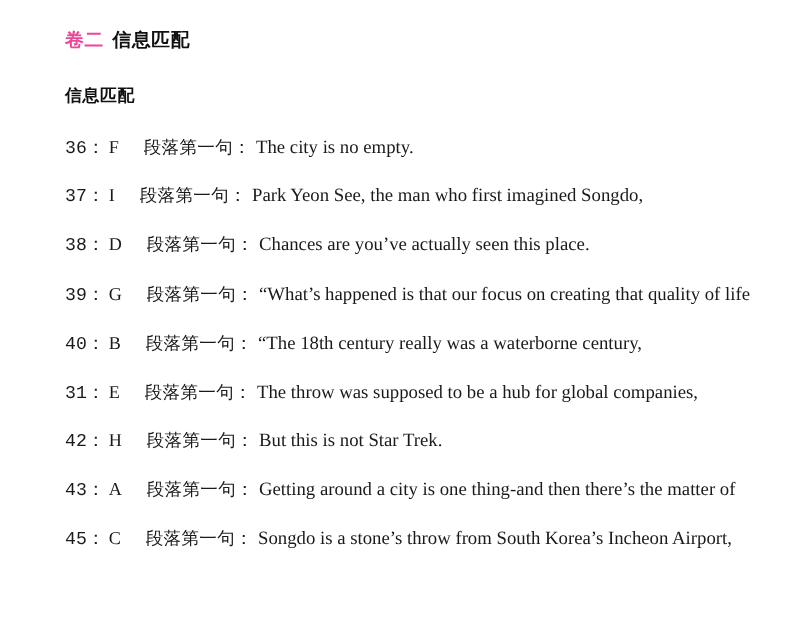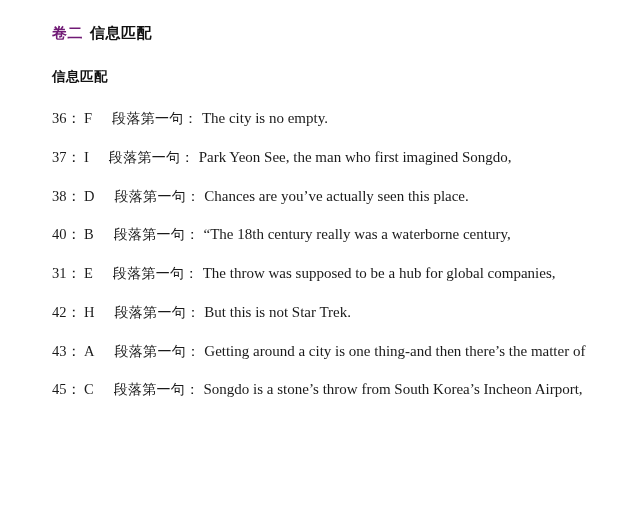--- a/index.html
+++ b/index.html
@@ -23,21 +23,21 @@
   }
   .section-heading {
     font-family: "Liberation Sans", sans-serif;
     font-weight: bold;
     font-size: 15px;
     line-height: 1.2;
     margin: 0 0 26px 0;
     letter-spacing: 0.5px;
   }
   .section-heading .vol {
-    color: #701a75;
+    color: #ec4899;
   }
   .section-heading .vol-title {
     color: #111111;
     margin-left: 7px;
   }
   .sub-heading {
     font-family: "Liberation Sans", sans-serif;
     font-weight: bold;
     font-size: 13.5px;
     color: #111111;
@@ -50,21 +50,21 @@
     list-style: none;
   }
   .item {
     display: block;
     white-space: nowrap;
     margin-bottom: 21.5px;
     font-size: 15px;
     line-height: 1.15;
   }
   .item .num {
-    font-family: Liberation Serif, serif;
+    font-family: Liberation Mono, monospace;
     font-size: 14.5px;
   }
   .item .ans {
     font-family: "Liberation Serif", serif;
     font-size: 14.5px;
     margin-left: 3px;
   }
   .item .cn {
     font-family: Liberation Serif, serif;
     font-size: 14px;
@@ -92,20 +92,23 @@
     <li class="item">
       <span class="num">36：</span><span class="ans">F</span><span class="cn">段落第一句：</span><span class="sent">The city is no empty.</span>
     </li>
     <li class="item">
       <span class="num">37：</span><span class="ans">I</span><span class="cn">段落第一句：</span><span class="sent">Park Yeon See, the man who first imagined Songdo,</span>
     </li>
     <li class="item">
       <span class="num">38：</span><span class="ans">D</span><span class="cn">段落第一句：</span><span class="sent">Chances are you’ve actually seen this place.</span>
     </li>
     <li class="item">
+      <span class="num">39：</span><span class="ans">G</span><span class="cn">段落第一句：</span><span class="sent">“What’s happened is that our focus on creating that quality of  life</span>
+    </li>
+    <li class="item">
       <span class="num">40：</span><span class="ans">B</span><span class="cn">段落第一句：</span><span class="sent">“The 18th century really was a waterborne century,</span>
     </li>
     <li class="item">
       <span class="num">31：</span><span class="ans">E</span><span class="cn">段落第一句：</span><span class="sent">The throw was supposed to be a hub for global companies,</span>
     </li>
     <li class="item">
       <span class="num">42：</span><span class="ans">H</span><span class="cn">段落第一句：</span><span class="sent">But this is not Star Trek.</span>
     </li>
     <li class="item">
       <span class="num">43：</span><span class="ans">A</span><span class="cn">段落第一句：</span><span class="sent">Getting around a city is one thing-and then there’s the matter of</span>

